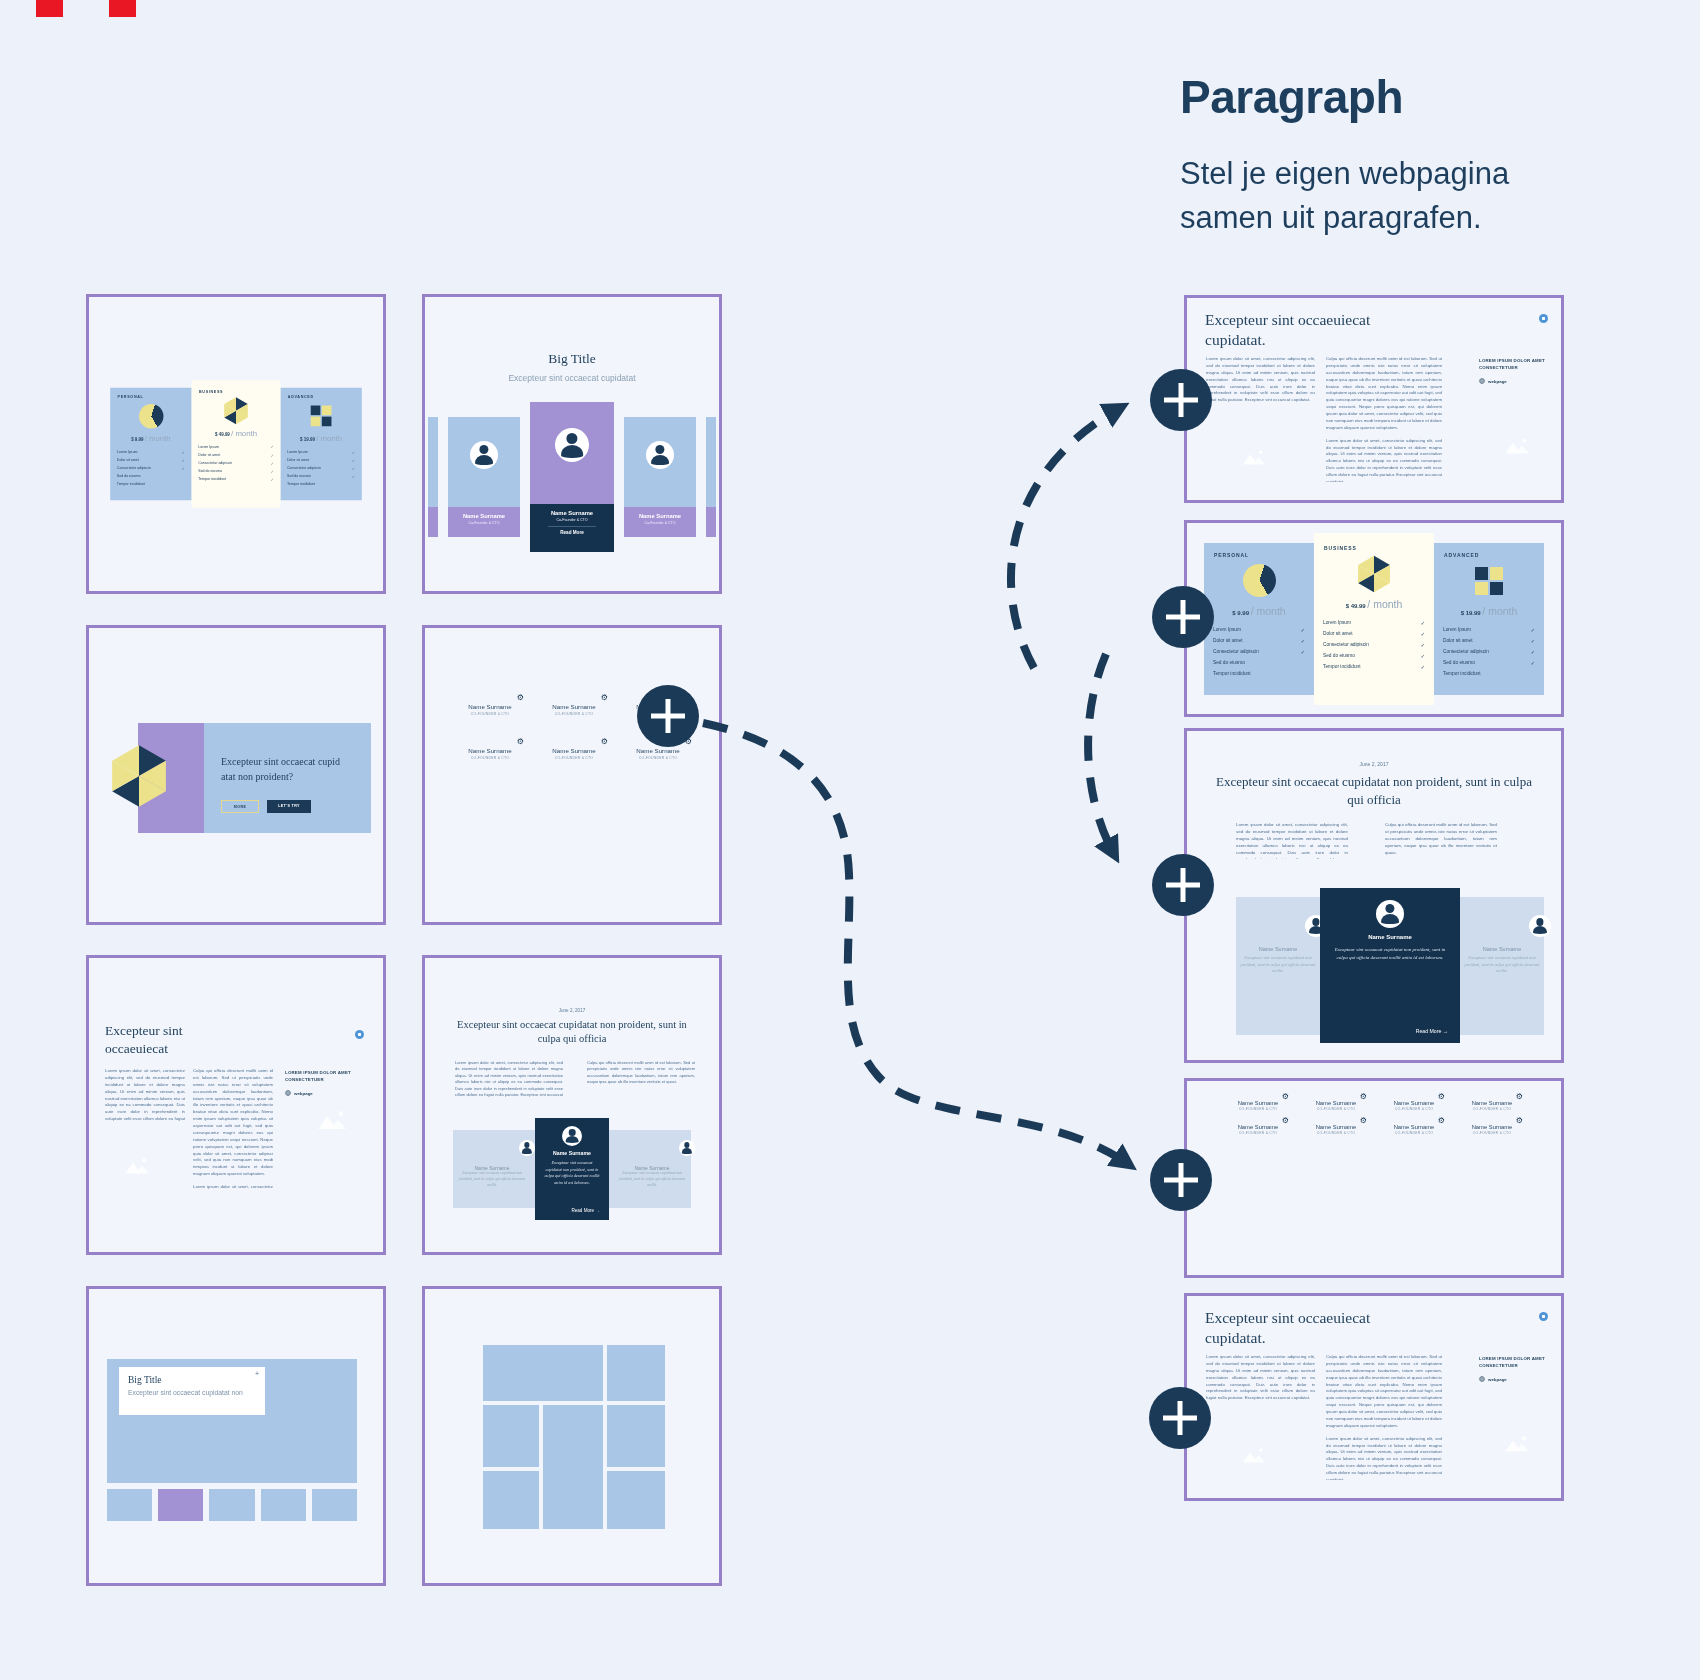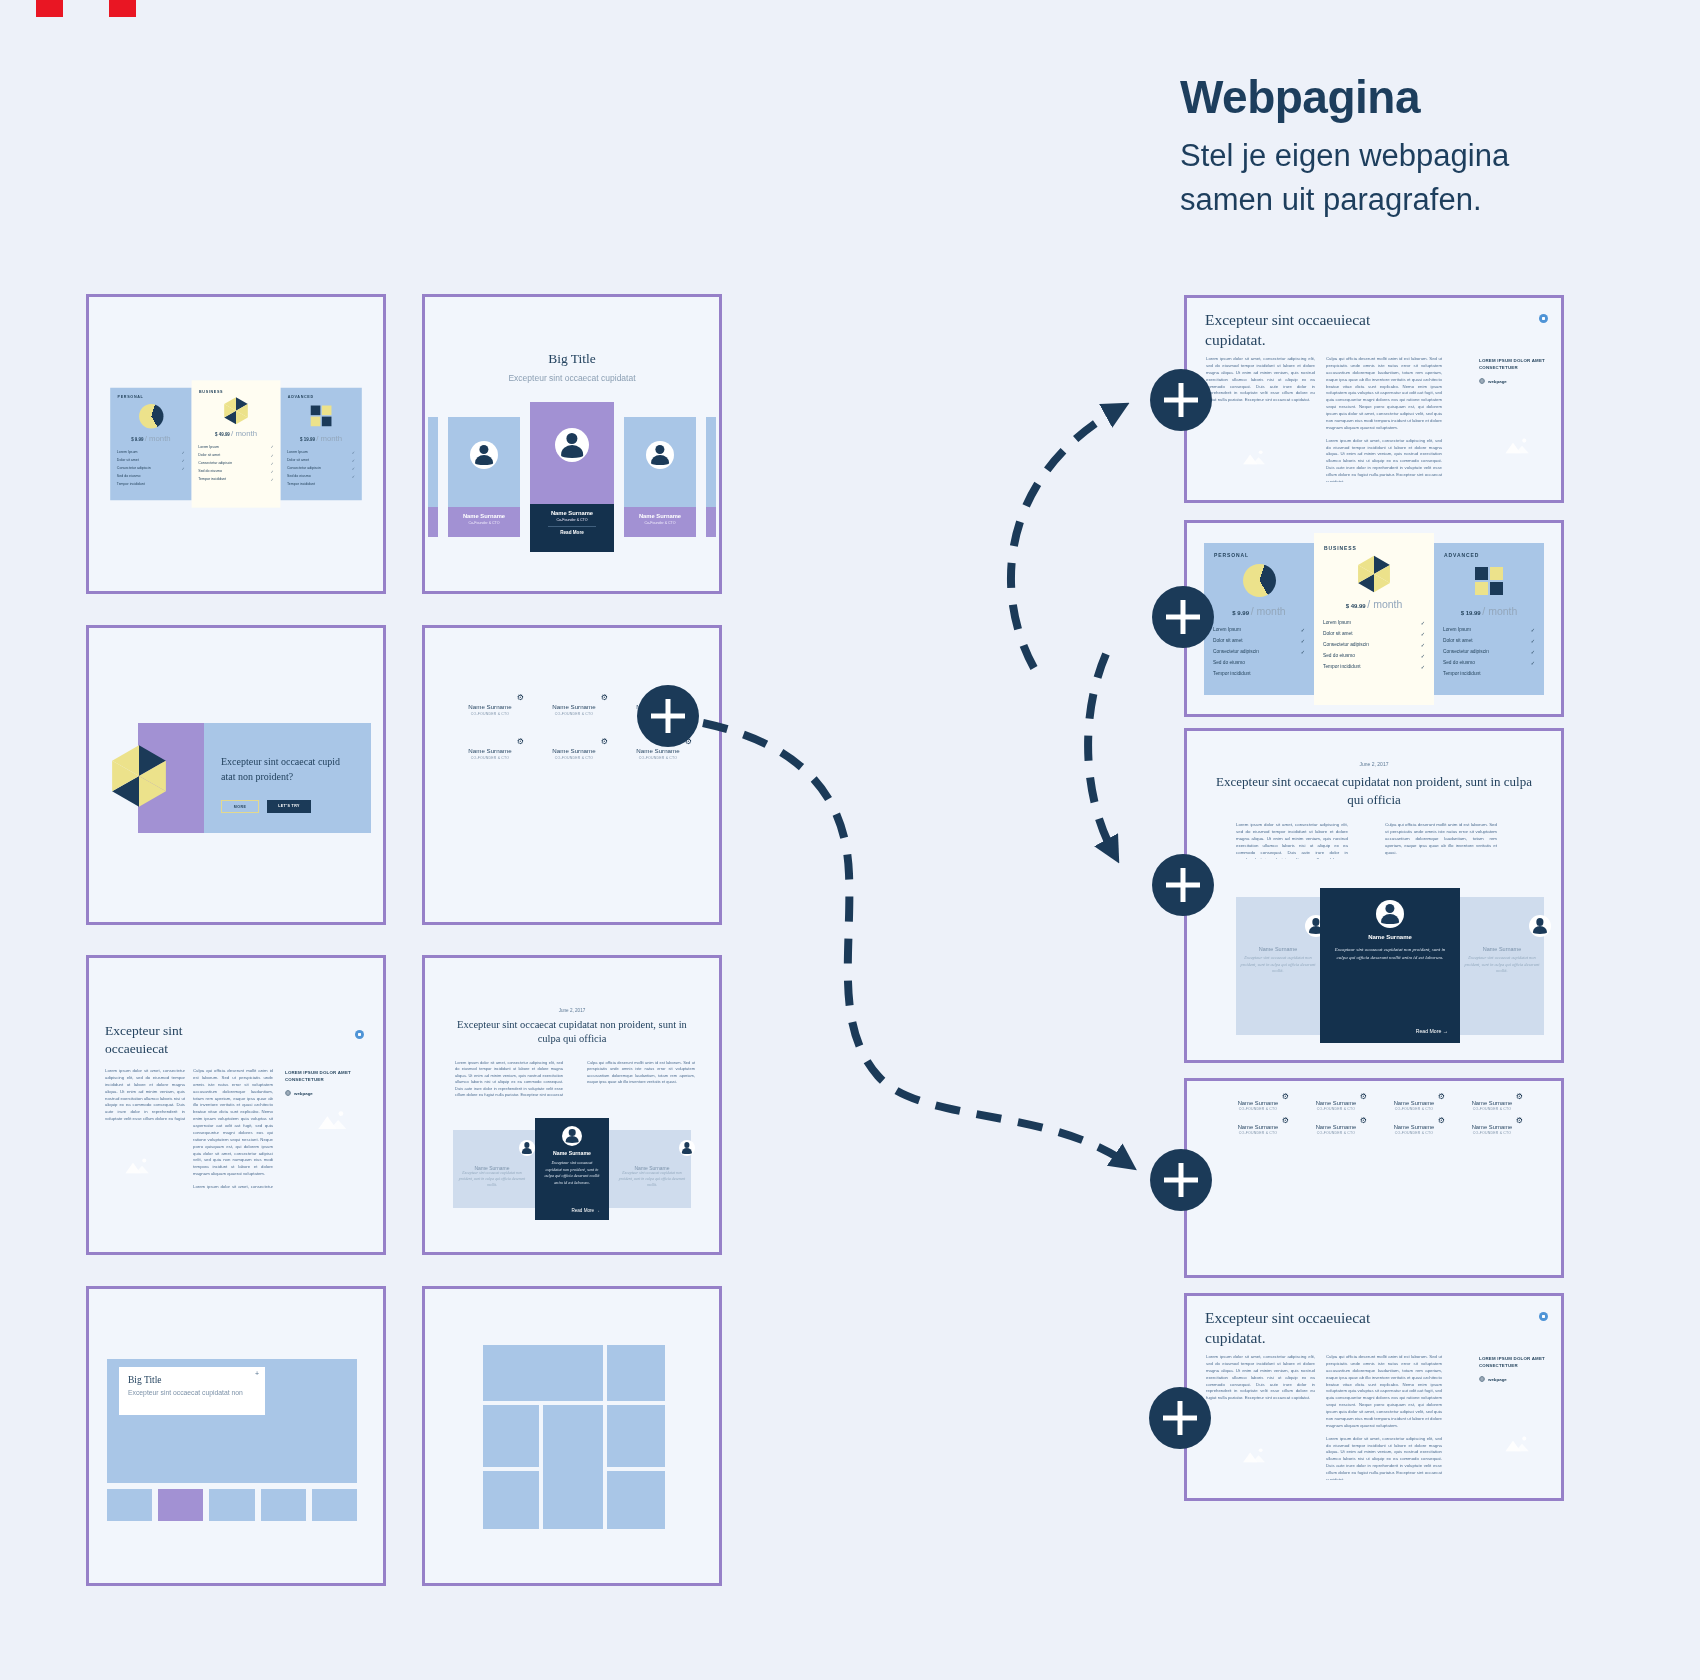--- a/index.html
+++ b/index.html
@@ -124,22 +124,22 @@
   .mz{position:absolute;background:var(--blue)}
 </style>
 </head>
 <body>
 
 <div id="canvas">
 
   <div class="red-mark" style="left:36px"></div>
   <div class="red-mark" style="left:109px"></div>
 
-  <h1 class="big-title" style="left:1180px;top:70px">Webpagina</h1>
-  <div class="sub-title" style="left:1180px;top:134px">
+  <h1 class="big-title" style="left:1180px;top:70px">Paragraph</h1>
+  <div class="sub-title" style="left:1180px;top:152px">
     <div>Stel je eigen webpagina</div>
     <div>samen uit paragrafen.</div>
   </div>
 
   <svg id="arrows" width="1700" height="1680">
     <defs>
       <marker id="ah" viewBox="0 0 10 10" refX="6" refY="5" markerWidth="3.4" markerHeight="3.4" orient="auto" markerUnits="strokeWidth">
         <path d="M0 0 L10 5 L0 10 z" fill="#1b3a58"></path>
       </marker>
     </defs>

